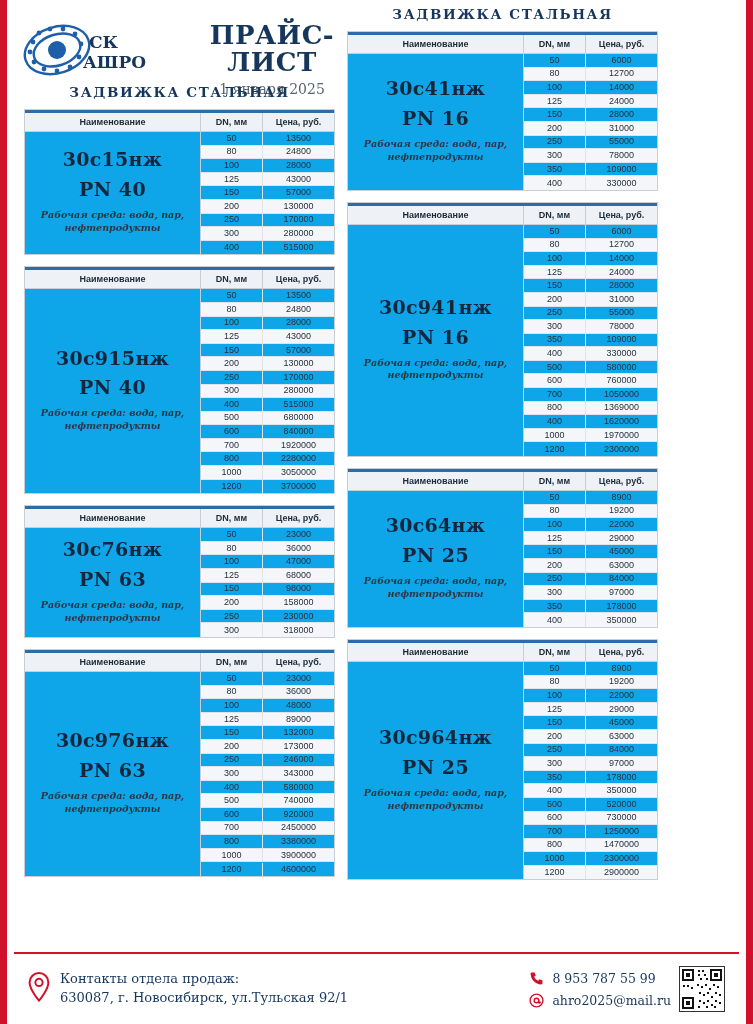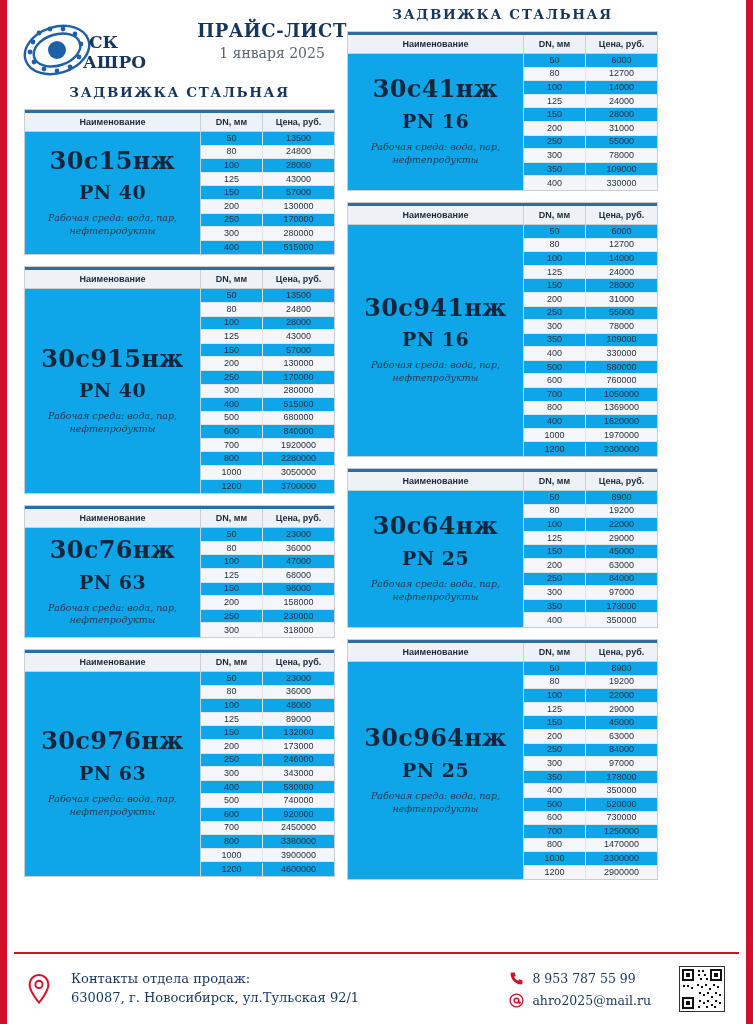--- a/index.html
+++ b/index.html
@@ -43,21 +43,21 @@
   .logo-svg { display: block; }
 
   .title-wrap {
     width: 210px;
     text-align: center;
     padding-top: 2px;
   }
   .main-title {
     font-family: "DejaVu Serif", serif;
     font-weight: bold;
-    font-size: 18px;
+    font-size: 26px;
     letter-spacing: 0.5px;
     color: #16365c;
     line-height: 1.05;
   }
   .sub-title {
     font-family: "DejaVu Serif", serif;
     font-size: 14px;
     color: #5a6570;
     margin-top: 4px;
   }
@@ -119,37 +119,37 @@
     display: flex;
     flex-direction: column;
     align-items: center;
     justify-content: center;
     padding: 6px 6px 8px 6px;
     text-align: center;
   }
   .model {
     font-family: "DejaVu Serif", serif;
     font-weight: bold;
-    font-size: 24px;
+    font-size: 19px;
     color: #14263c;
     letter-spacing: 0.3px;
     line-height: 1.15;
   }
   .pn {
     font-family: "DejaVu Serif", serif;
     font-weight: bold;
     font-size: 19px;
     color: #14263c;
     margin-top: 7px;
     letter-spacing: 0.5px;
   }
   .media {
     font-family: "DejaVu Serif", serif;
     font-style: italic;
-    font-weight: normal;
+    font-weight: bold;
     font-size: 9.5px;
     color: #2a3746;
     margin-top: 9px;
     line-height: 1.35;
   }
   .card-right { flex: 1; }
   .row {
     display: flex;
     font-size: 9px;
     color: #25313d;
@@ -176,34 +176,34 @@
     position: absolute;
     left: 7px; right: 7px;
     bottom: 0;
     height: 72px;
     border-top: 2px solid #d0112b;
     background: #ffffff;
     display: flex;
     align-items: center;
     padding: 0 14px;
   }
-  .foot-contacts { display: flex; align-items: flex-end; flex: 1; gap: 11px; }
+  .foot-contacts { display: flex; align-items: center; flex: 1; }
   .pin-icon { margin-right: 10px; }
   .foot-text {
     font-family: "DejaVu Serif", serif;
     font-size: 13px;
     color: #16365c;
     line-height: 1.45;
   }
   .foot-right {
     display: flex;
     flex-direction: column;
     justify-content: flex-start;
     gap: 7px;
-    margin-right: 28px;
+    margin-right: 8px;
   }
   .foot-line {
     display: flex;
     align-items: center;
     font-family: "DejaVu Serif", serif;
     font-size: 12.5px;
     color: #16365c;
   }
   .foot-line .ic { margin-right: 8px; display: inline-flex; }
   .qr {

